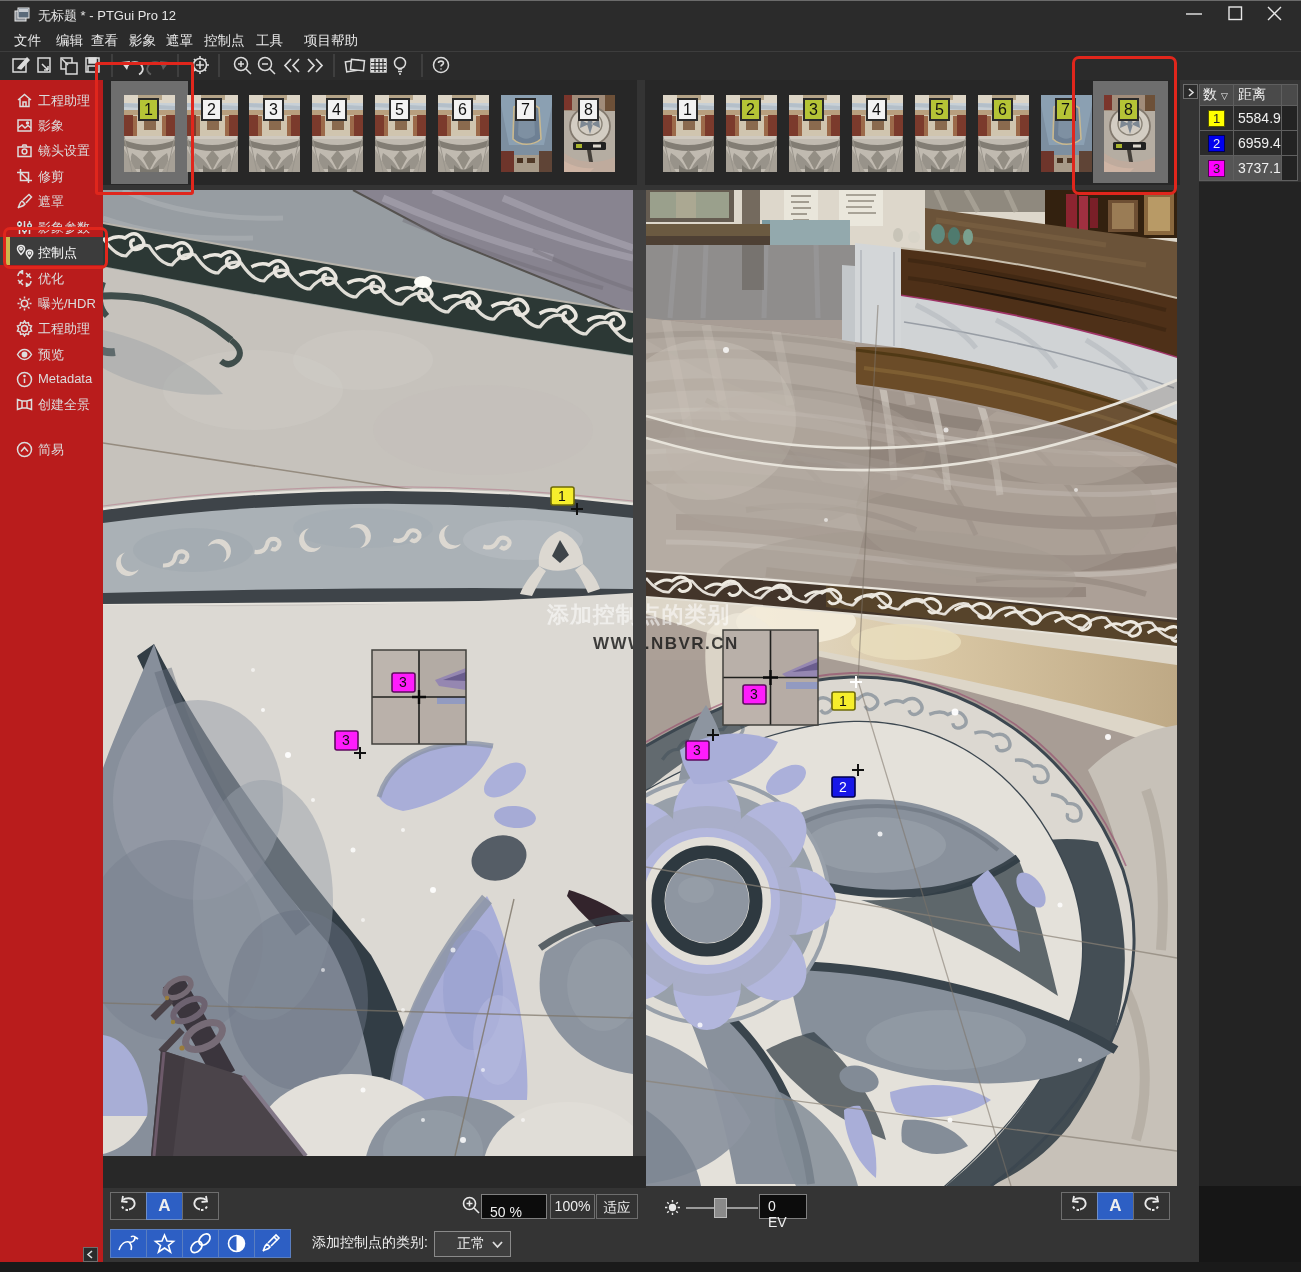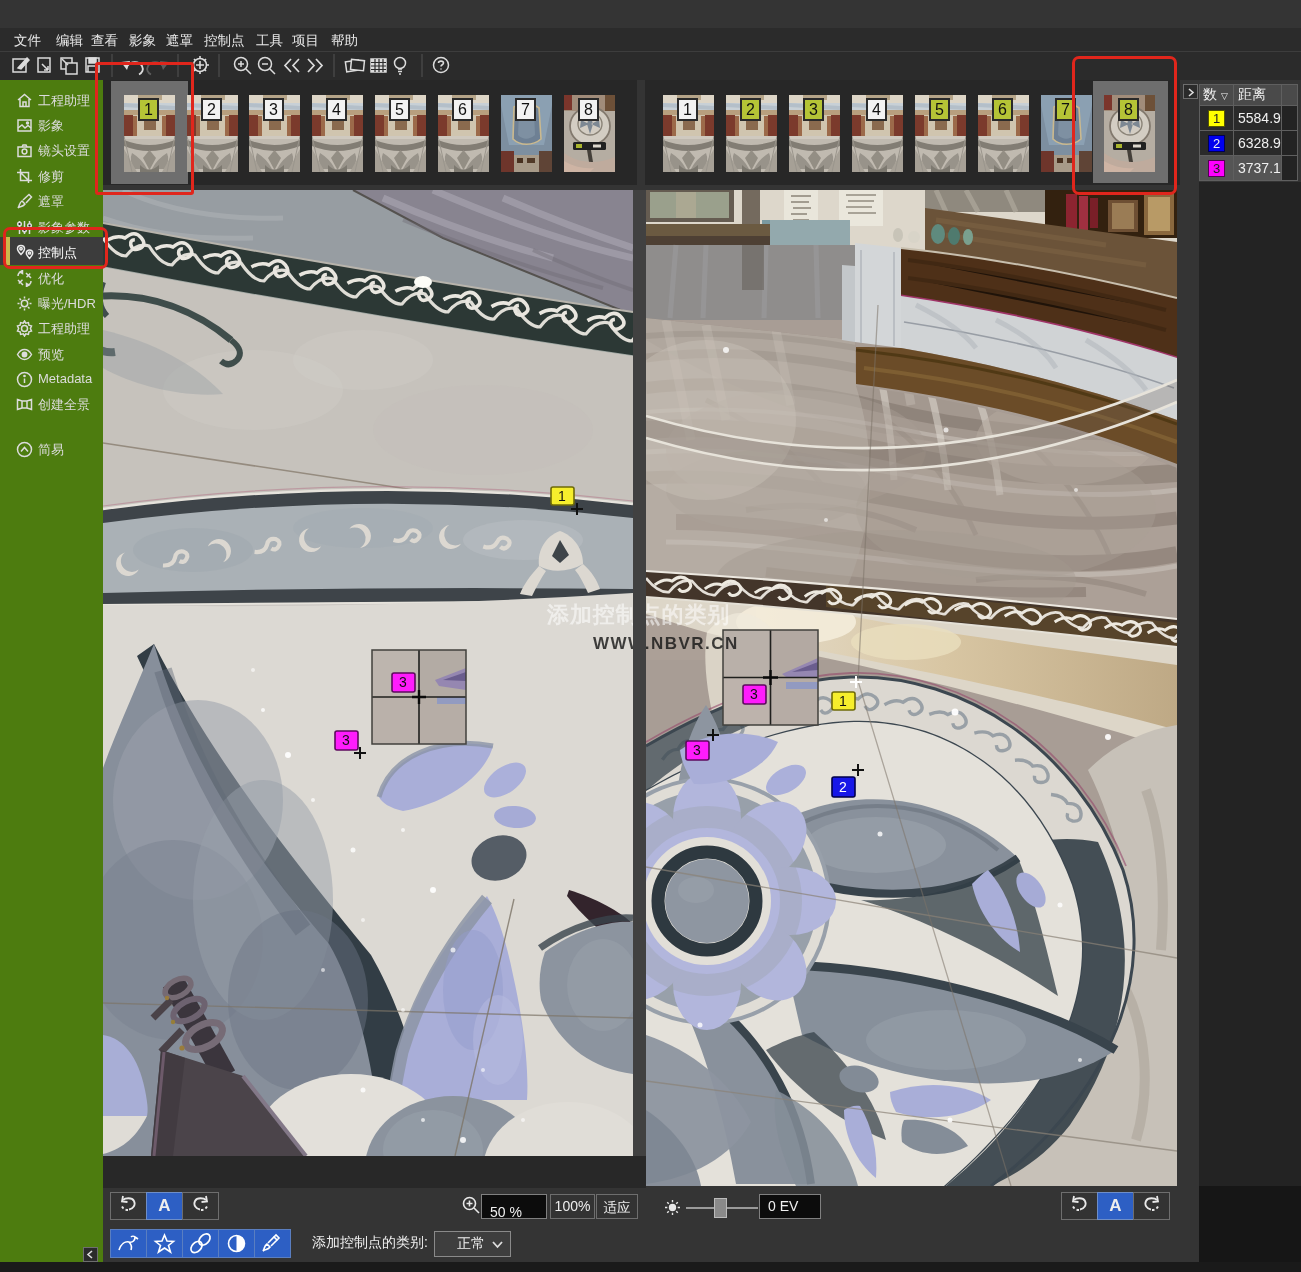--- a/index.html
+++ b/index.html
@@ -1,50 +1,63 @@
 <!DOCTYPE html>
 <html><head><meta charset="utf-8"><style>
 *{margin:0;padding:0;box-sizing:border-box}
 html,body{width:1301px;height:1272px;overflow:hidden;background:#343434;font-family:"Liberation Sans",sans-serif}
 .abs{position:absolute}
 #app{position:relative;width:1301px;height:1272px;background:#343434}
 #titlebar{left:0;top:0;width:1301px;height:28px;background:#2b2b2b;border-top:1px solid #6b6b6b;color:#e6e6e6;font-size:13px}
 #menubar{left:0;top:28px;width:1301px;height:23px;background:#2b2b2b;color:#e8e8e8;font-size:13.5px}
 #menubar span{position:absolute;top:4px}
 #toolbar{left:0;top:51px;width:1301px;height:29px;background:#2b2b2b;border-top:1px solid #3d3d3d}
-#sidebar{left:0;top:80px;width:103px;height:1192px;background:#4d7c0f;color:#dcdcdc;font-size:13px}
+#sidebar{left:0;top:80px;width:103px;height:1192px;background:#b91c1c;color:#dcdcdc;font-size:13px}
 .sbitem{position:absolute;left:0;width:103px;height:25px}
 .sbitem svg{position:absolute;left:16px;top:4px}
 .sbitem .lbl{position:absolute;left:38px;top:4px;white-space:nowrap}
 .strip{top:80px;height:105px;background:#272727}
 .thumbwrap{position:absolute;top:15px;width:51px;height:77px}
 .tlabel{position:absolute;top:3px;left:14px;width:21px;height:23px;background:#f2f2f2;border:2px solid #2a2a2a;color:#111;font-size:16px;text-align:center;line-height:19px}
 .tlabel.olive{background:#b5c436}
 .sel{position:absolute;background:#6e6e6e}
 table.cpt{border-collapse:collapse;font-size:14px;color:#f0f0f0}
 table.cpt td{border:1px solid #5f5f5f;padding:0}
 .redbox{position:absolute;border:3.5px solid #e0261c;border-radius:7px}
 .btn{position:absolute;background:#333;border:1px solid #6e6e6e;color:#eee}
 .blue{background:#2d5fc4}
 .blackinput{background:#0c0c0c;border:1px solid #808080;color:#f0f0f0;font-size:14px}
 .wm1{color:rgba(255,255,255,.55);font-size:22px;font-weight:bold;letter-spacing:0.9px;white-space:nowrap}
 .wm2{color:rgba(20,20,20,.8);font-size:17px;font-weight:bold;letter-spacing:1.5px;white-space:nowrap}
 </style></head><body>
 <div id="app">
 
+  <div class="abs" id="titlebar">
+    <svg class="abs" style="left:14px;top:6px" width="16" height="15" viewBox="0 0 16 15">
+        <rect x="1" y="4" width="11" height="10" fill="#8a8f96" stroke="#e8e8e8"></rect>
+        <rect x="4" y="1" width="11" height="10" fill="#5a6a7a" stroke="#e8e8e8"></rect>
+        <rect x="5" y="2" width="9" height="3" fill="#c8cdd3"></rect>
+      </svg>
+    <span class="abs" style="left:38px;top:6px">无标题 * - PTGui Pro 12</span>
+    <svg class="abs" style="left:1186px;top:5px" width="100" height="16" viewBox="0 0 100 16" fill="none" stroke="#e8e8e8" stroke-width="1.4">
+        <path d="M0,8 L16,8"></path>
+        <rect x="43" y="1" width="12.5" height="12.5"></rect>
+        <path d="M82,1 L95,14 M95,1 L82,14"></path>
+      </svg>
+  </div>
 
   <div class="abs" id="menubar">
     <span style="left:14px">文件</span>
       <span style="left:56px">编辑</span>
       <span style="left:91px">查看</span>
       <span style="left:129px">影象</span>
       <span style="left:166px">遮罩</span>
       <span style="left:204px">控制点</span>
       <span style="left:256px">工具</span>
-      <span style="left:292px">项目</span>
+      <span style="left:304px">项目</span>
       <span style="left:331px">帮助</span>
   </div>
 
   <div class="abs" id="toolbar">
     <svg class="abs" style="left:0;top:0" width="460" height="29" viewBox="0 0 460 29" fill="none" stroke="#dcdcdc" stroke-width="1.5">
       <g>
           <rect x="13" y="7" width="13" height="13"></rect>
           <path d="M18,16 L27,6 L29,8 L21,17 Z M27,6 L29,8" fill="#dcdcdc"></path>
         </g>
       <g>
@@ -764,21 +777,21 @@
             <td>
               <div style="width:17px;height:17px;background:#ffff00;border:1.5px solid #555500;margin:0 auto;color:#222;font-size:13px;text-align:center;line-height:16px">1</div>
             </td>
             <td style="padding-left:4px">5584.9</td>
             <td style="background:#232323"></td>
           </tr>
     <tr style="background:#2a2a2a;height:25px">
             <td>
               <div style="width:17px;height:17px;background:#0000ee;border:1.5px solid #000055;margin:0 auto;color:#eee;font-size:13px;text-align:center;line-height:16px">2</div>
             </td>
-            <td style="padding-left:4px">6328.9</td>
+            <td style="padding-left:4px">6959.4</td>
             <td style="background:#232323"></td>
           </tr>
     <tr style="background:#555555;height:25px">
             <td>
               <div style="width:17px;height:17px;background:#ff00ff;border:1.5px solid #550055;margin:0 auto;color:#222;font-size:13px;text-align:center;line-height:16px">3</div>
             </td>
             <td style="padding-left:4px">3737.1</td>
             <td style="background:#232323"></td>
           </tr>
         </tbody>
@@ -807,21 +820,21 @@
       </svg>
     <div class="abs blackinput" style="left:481px;top:6px;width:66px;height:25px;padding:9px 0 0 8px">50 %</div>
     <div class="abs btn" style="left:550px;top:6px;width:45px;height:25px;font-size:14px;text-align:center;padding-top:3px">100%</div>
     <div class="abs btn" style="left:596px;top:6px;width:42px;height:25px;font-size:13.5px;text-align:center;padding-top:4px">适应</div>
     <svg class="abs" style="left:664px;top:11px" width="17" height="17" viewBox="0 0 17 17" fill="none" stroke="#e8e8e8" stroke-width="1.4">
         <circle cx="8.5" cy="8.5" r="3" fill="#e8e8e8"></circle>
         <path d="M8.5,1 L8.5,3.3 M8.5,13.7 L8.5,16 M1,8.5 L3.3,8.5 M13.7,8.5 L16,8.5 M3.2,3.2 L4.8,4.8 M13.8,3.2 L12.2,4.8 M3.2,13.8 L4.8,12.2 M13.8,13.8 L12.2,12.2"></path>
       </svg>
     <div class="abs" style="left:686px;top:19px;width:72px;height:2px;background:#9a9a9a"></div>
     <div class="abs" style="left:714px;top:10px;width:13px;height:20px;background:#8a8a8a;border:1px solid #bbb"></div>
-    <div class="abs blackinput" style="left:759px;top:6px;width:62px;height:25px;padding:3px 16px 0 8px">0 EV</div>
+    <div class="abs blackinput" style="left:759px;top:6px;width:48px;height:25px;padding:3px 16px 0 8px">0 EV</div>
     <div class="abs btn" style="left:1061px;top:4px;width:37px;height:28px"><svg width="35" height="26" viewBox="0 0 35 26" fill="none" stroke="#e8e8e8" stroke-width="1.8">
           <path d="M12,7 C14,5 21,4 23,8 C25,12 22,16 18,16.5"></path>
           <path d="M12,3 L11,8.5 L16.5,9"></path>
           <path d="M17,17 C14,17 11,15 10.5,12" stroke-dasharray="2.5 2.2"></path>
         </svg></div>
     <div class="abs btn blue" style="left:1097px;top:4px;width:37px;height:28px;border-color:#6e8ec8;font-weight:bold;font-size:17px;text-align:center;line-height:26px">A</div>
     <div class="abs btn" style="left:1133px;top:4px;width:37px;height:28px"><svg width="35" height="26" viewBox="0 0 35 26" fill="none" stroke="#e8e8e8" stroke-width="1.8">
           <path d="M23,7 C21,5 14,4 12,8 C10,12 13,16 17,16.5"></path>
           <path d="M23,3 L24,8.5 L18.5,9"></path>
           <path d="M18,17 C21,17 24,15 24.5,12" stroke-dasharray="2.5 2.2"></path>

